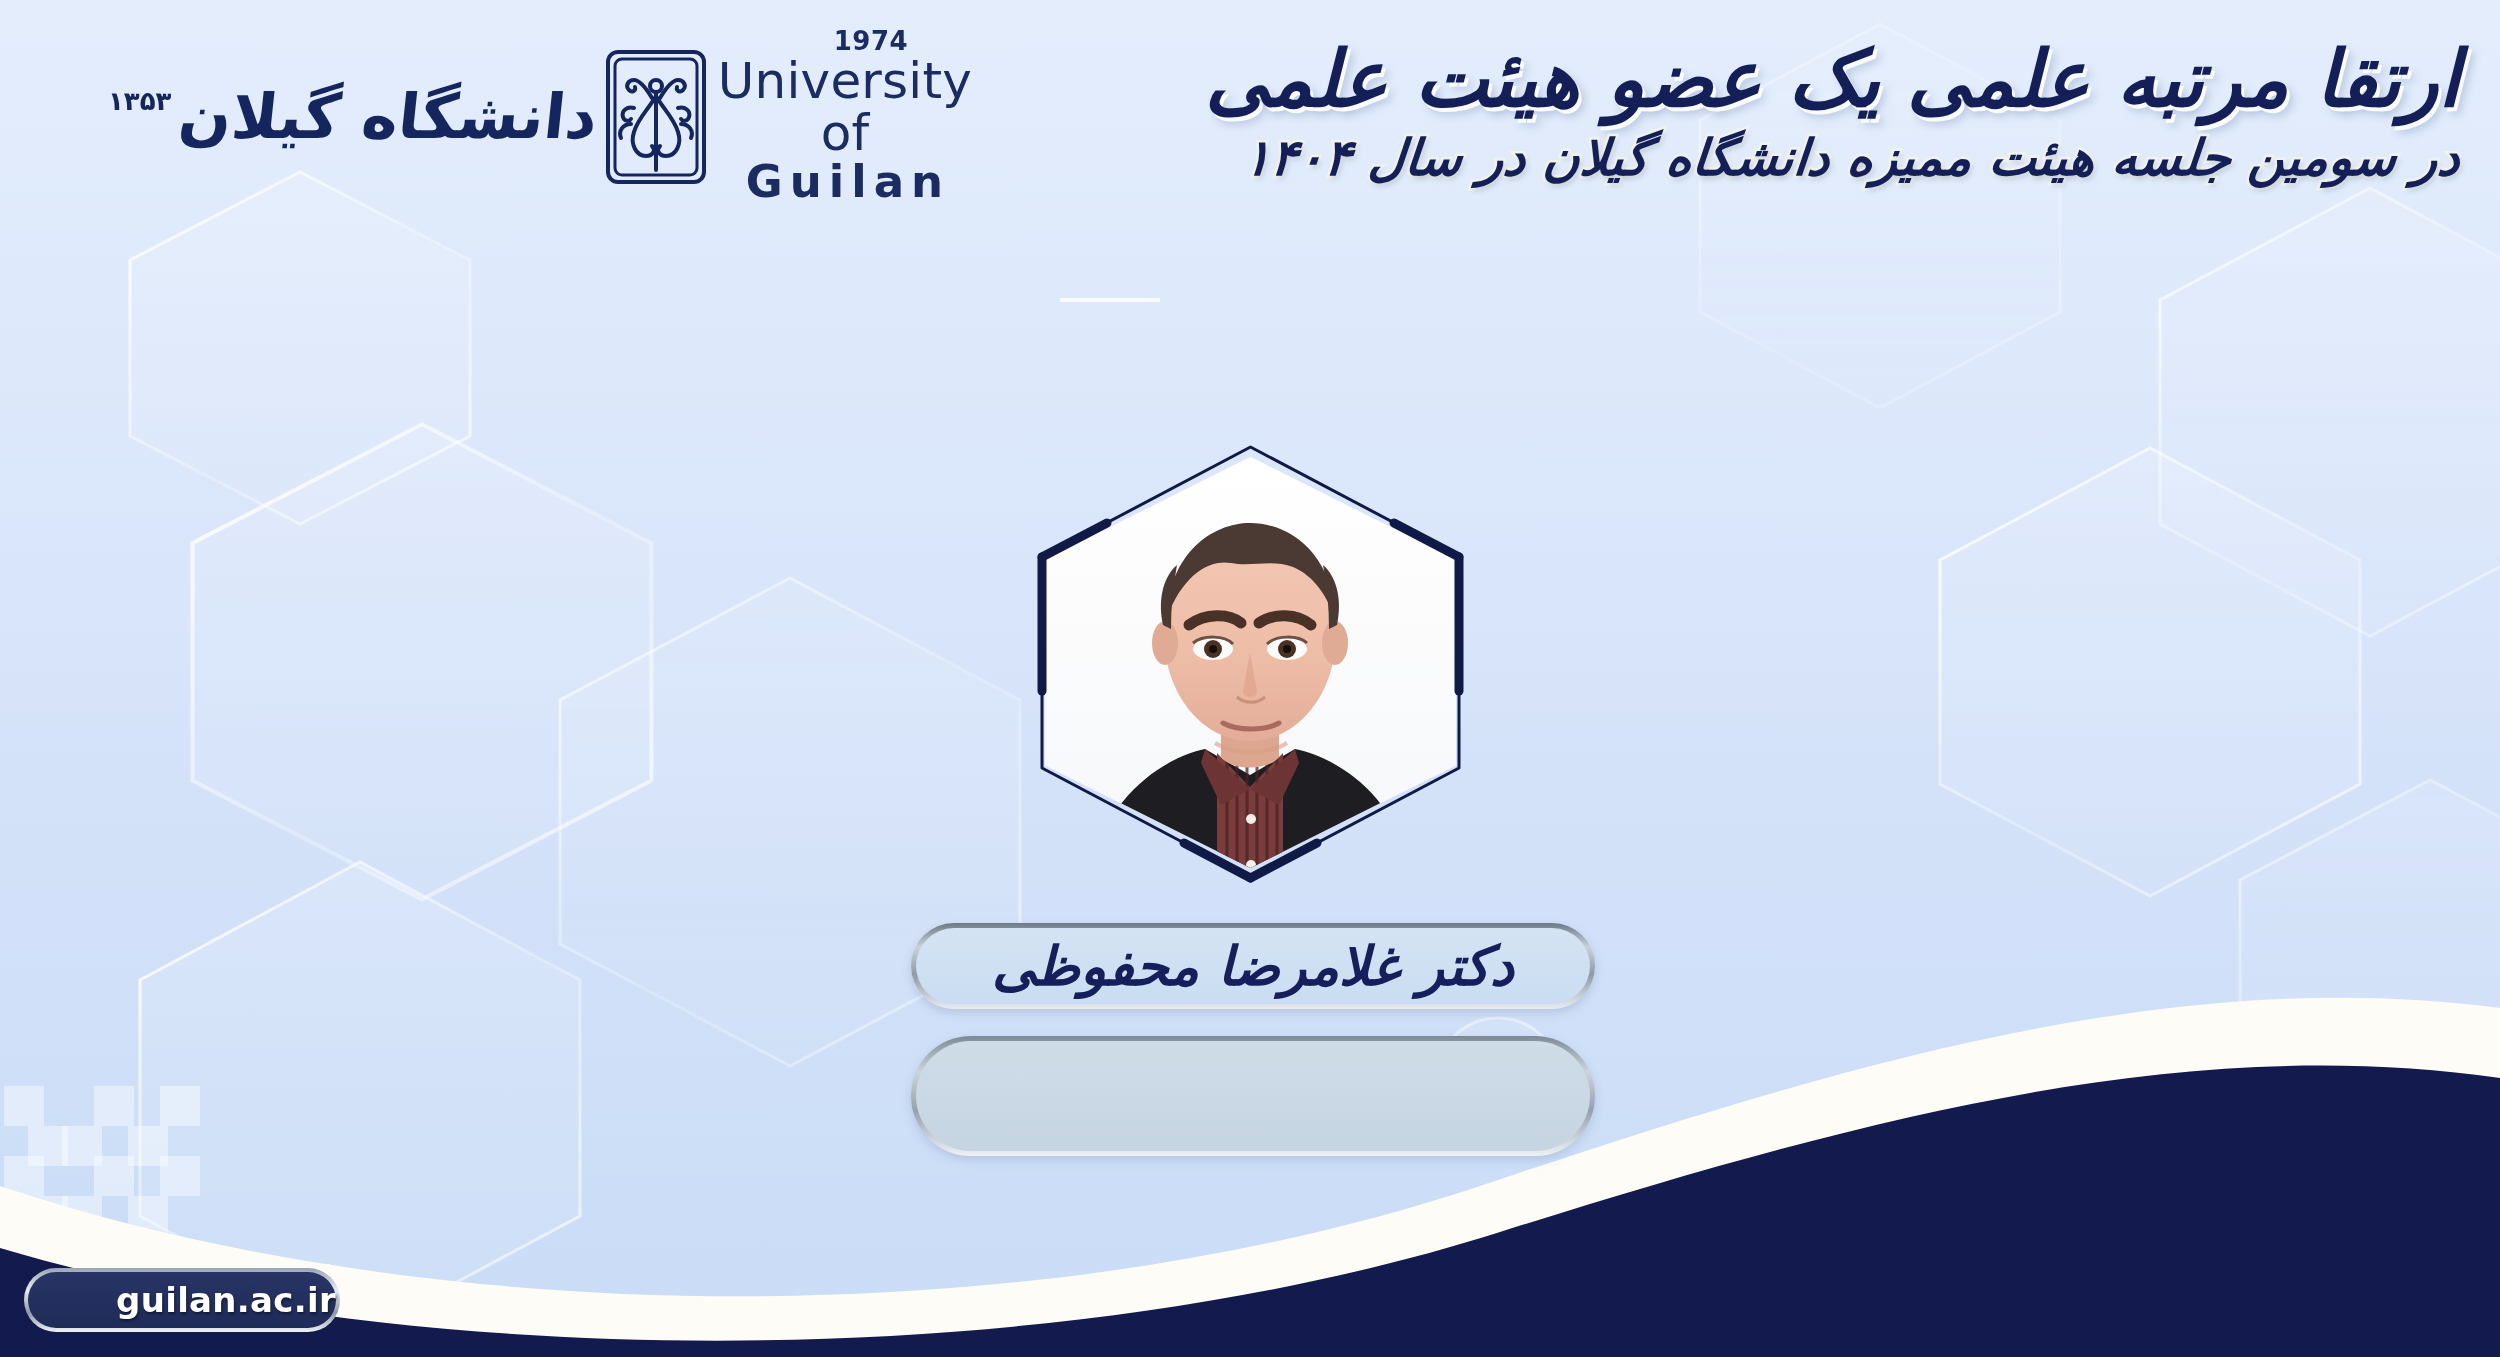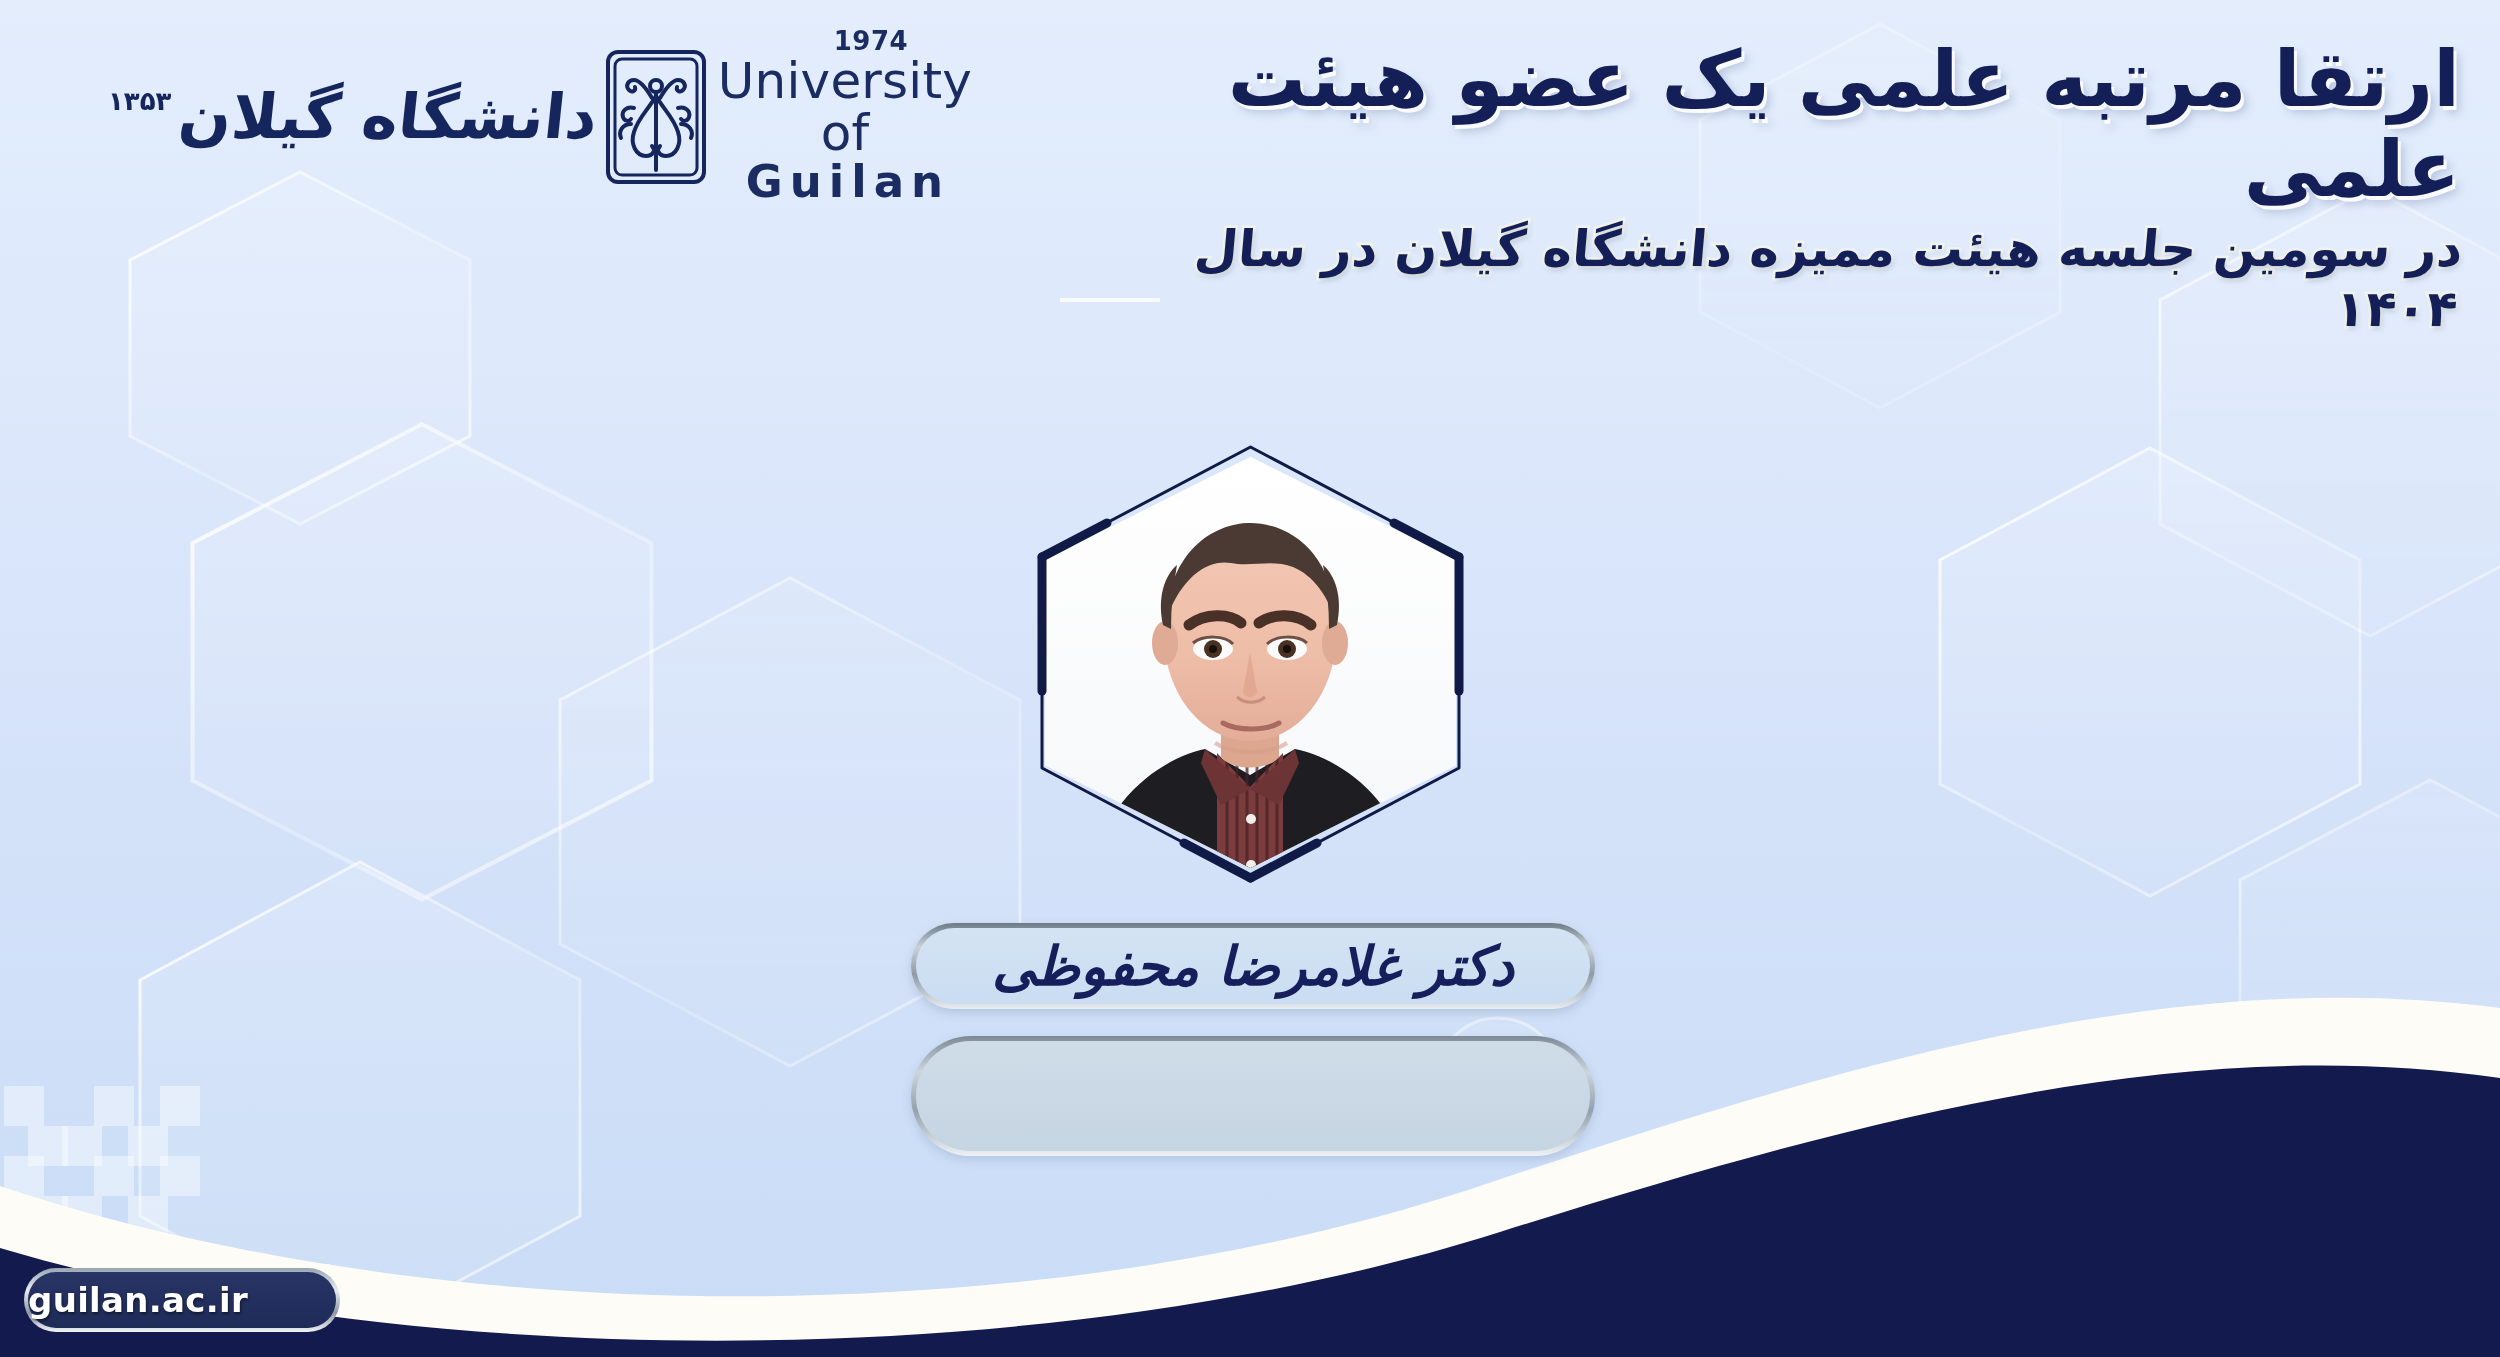--- a/index.html
+++ b/index.html
@@ -77,20 +77,21 @@
   .logo-en-l2 { font-size: 45px; font-weight: 700; letter-spacing: 7px; margin-left: 6px; }
 
   
   .title-wrap {
     position: absolute;
     right: 40px;
     top: 34px;
     width: 1340px;
     text-align: right;
     direction: rtl;
+    font-style: italic;
   }
   .title-main {
     font-size: 78px;
     font-weight: 700;
     color: #131f56;
     line-height: 1.16;
     letter-spacing: -1px;
     text-shadow: 3px 4px 0 rgba(255,255,255,0.9), 6px 7px 9px rgba(120,140,180,0.38);
   }
   .title-sub {
@@ -173,21 +174,21 @@
     letter-spacing: -0.4px;
     box-shadow: 0 4px 10px rgba(110,130,165,0.26);
   }
   .badge-role-line { display: block; }
 
   
   .pill {
     position: absolute;
     display: flex;
     align-items: center;
-    justify-content: flex-start;
+    justify-content: flex-end;
     color: #ffffff;
     font-weight: 700;
     border-radius: 40px;
     box-sizing: border-box;
     border: 4px solid transparent;
     background-origin: border-box;
     background-clip: padding-box, border-box;
     background-image:
       linear-gradient(180deg, #293566 0%, #1e2a57 100%),
       linear-gradient(180deg, #9aa5b2 0%, #e6ebf0 35%, #8d98a5 70%, #f0f3f6 100%);

